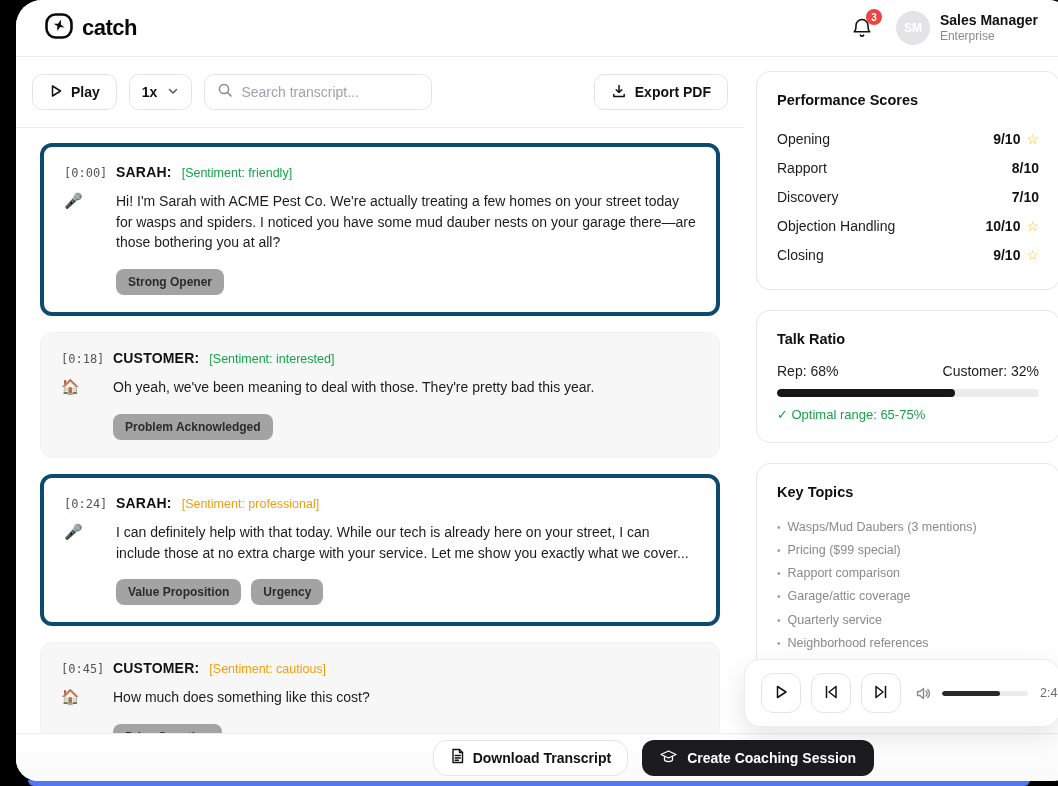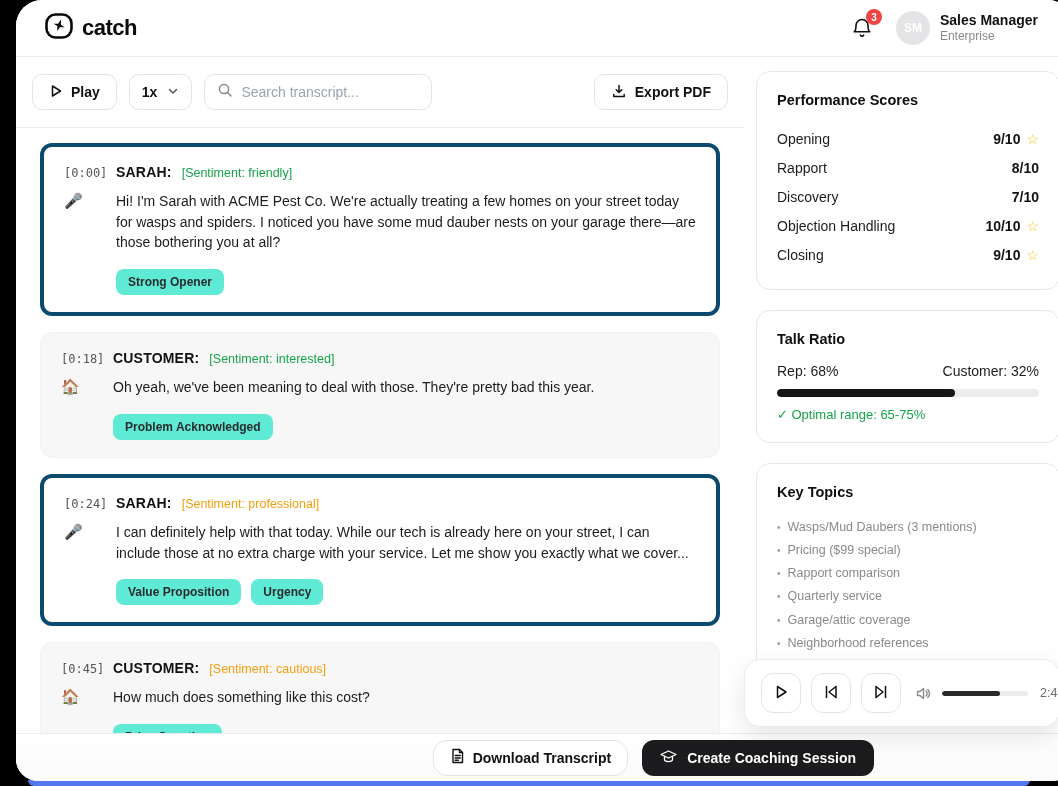--- a/index.html
+++ b/index.html
@@ -39,21 +39,21 @@
   .entry { border-radius:12px; padding:17px 20px; display:grid; grid-template-columns:52px 1fr; row-gap:4px; }
   .entry.rep { background:#fff; border:4px solid #0c4a6e; }
   .entry.customer { background:#f7f7f8; border:1px solid #f2f2f4; }
   .ts { font-family:"DejaVu Sans Mono", monospace; font-size:12px; color:#555; padding-top:2px; }
   .entry-head { display:flex; align-items:baseline; gap:10px; }
   .speaker { font-size:14px; font-weight:700; color:#111; letter-spacing:0.2px; }
   .sentiment { font-size:12.5px; }
   .speaker-icon { font-size:15px; padding-top:8px; filter:grayscale(15%); }
   .entry-text { font-size:14px; color:#1c1c1e; line-height:1.48; padding-top:7px; max-width:600px; }
   .badges { grid-column:2; display:flex; gap:10px; padding-top:12px; }
-  .badge { background:#5eead4; border-radius:8px; padding:6px 12px; font-size:12px; font-weight:700; color:#2b2b2e; }
+  .badge { background:#a3a3a3; border-radius:8px; padding:6px 12px; font-size:12px; font-weight:700; color:#2b2b2e; }
 
   
   .panel { border:1px solid #e8e8ea; border-radius:14px; padding:20px; margin-bottom:20px; background:#fff; }
   .panel-title { font-size:14.5px; font-weight:700; color:#0f0f10; margin-bottom:16px; }
   .score-row { display:flex; align-items:center; font-size:14px; color:#1c1c1e; height:29px; }
   .score-val { margin-left:auto; font-weight:700; font-size:14px; color:#111; }
   .star { font-size:14px; margin-left:6px; }
   .ratio-labels { display:flex; justify-content:space-between; font-size:14px; color:#1c1c1e; margin-bottom:10px; }
   .ratio-track { height:8px; background:#ececee; border-radius:4px; overflow:hidden; }
   .ratio-fill { height:100%; background:#161616; border-radius:4px; }
@@ -247,22 +247,22 @@
           <div class="ratio-fill" style="width: 68%;"></div>
         </div>
         <div class="ratio-note" style="color: rgb(23, 163, 74);">✓ Optimal range: 65-75%</div>
       </div>
 
       <div class="panel">
         <div class="panel-title">Key Topics</div>
         <div class="topic">Wasps/Mud Daubers (3 mentions)</div>
         <div class="topic">Pricing ($99 special)</div>
         <div class="topic">Rapport comparison</div>
+        <div class="topic">Garage/attic coverage</div>
         <div class="topic">Quarterly service</div>
-        <div class="topic">Garage/attic coverage</div>
         <div class="topic">Neighborhood references</div>
       </div>
 
     </div>
   </div>
 
   <div class="player">
     <button class="pbtn">
       <span>
         <svg width="16" height="16" viewBox="0 0 16 16" fill="none" stroke="#111" stroke-width="1.5" stroke-linejoin="round">

